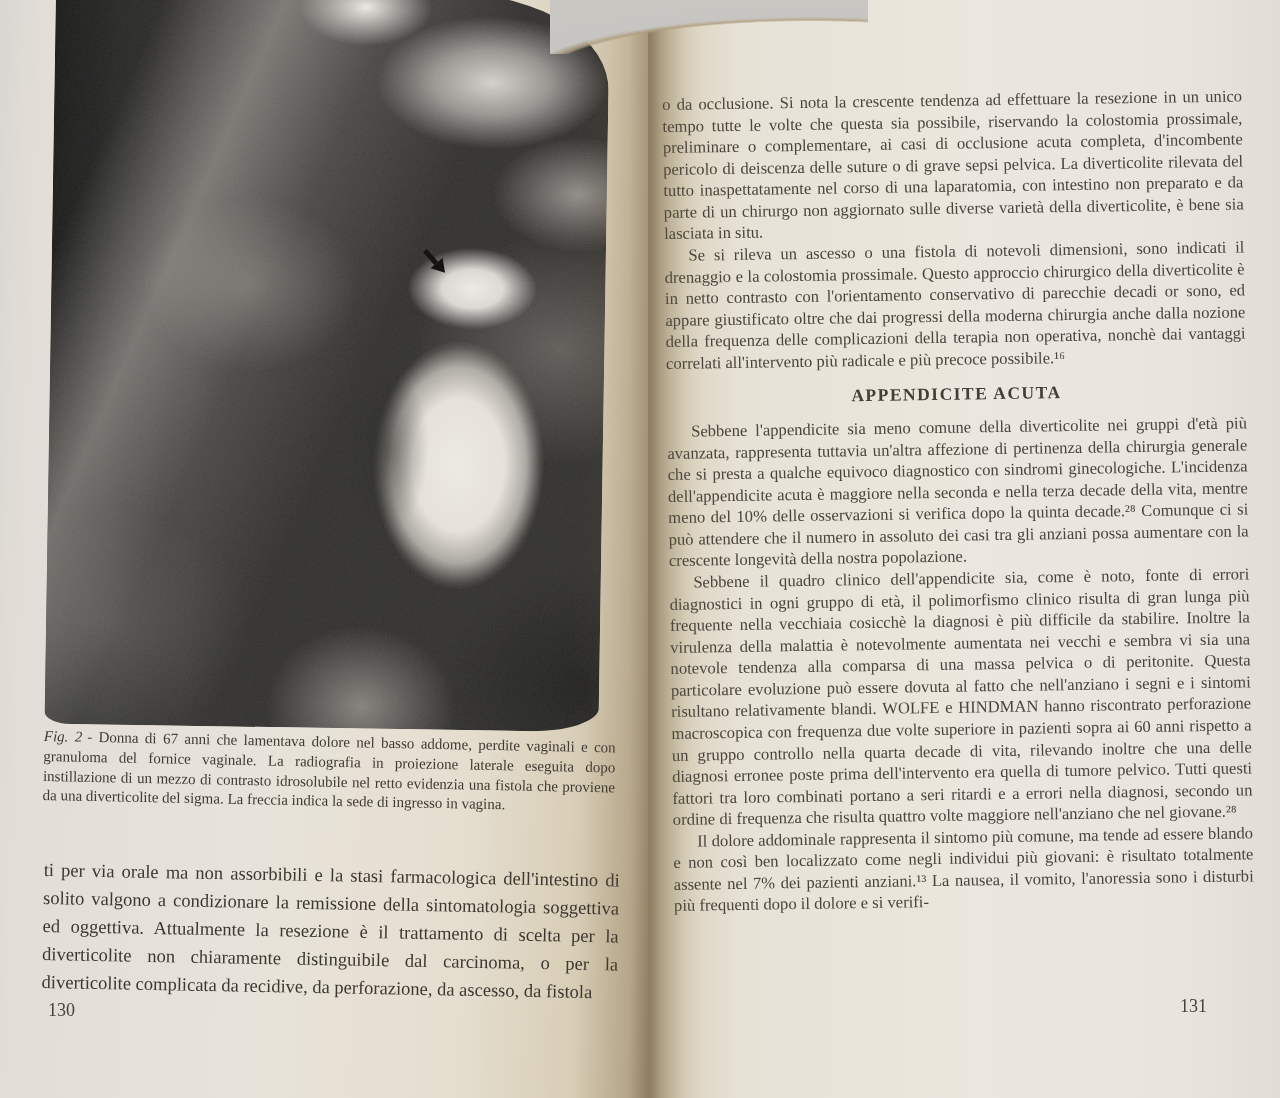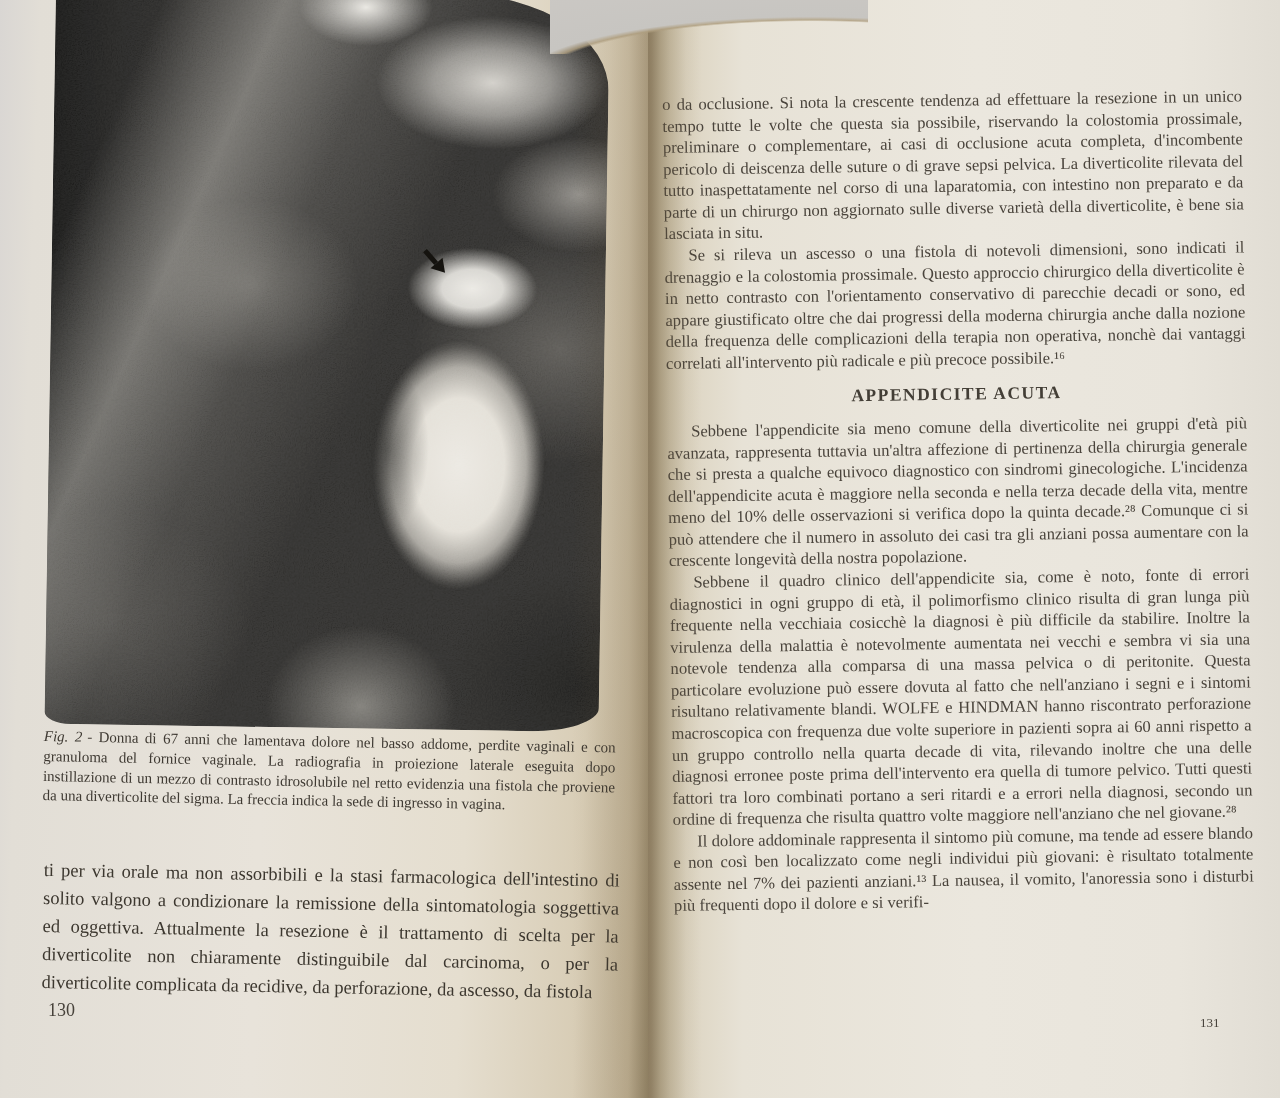--- a/index.html
+++ b/index.html
@@ -56,21 +56,21 @@
   
   .caption{position:absolute;left:44px;top:727px;width:572px;
     font-size:15px;line-height:1.32;color:#3f3a33;text-align:justify;
     transform:rotate(1.15deg);transform-origin:0 0;}
   .cap-label{font-style:italic;margin-right:5px;}
   .lbody{position:absolute;left:44px;top:856px;width:576px;
     font-size:18.5px;line-height:1.52;color:#3c372f;text-align:justify;
     transform:rotate(1.05deg);transform-origin:0 0;}
   .pnum{color:#46413a;text-align:center;}
   .pnum-left{position:absolute;left:48px;top:1000px;font-size:18px;}
-  .pnum-right{position:absolute;left:552px;top:996px;font-size:13px;margin-top:19px;}
+  .pnum-right{position:absolute;left:532px;top:996px;font-size:18px;}
 
   
   .rtext{position:absolute;left:14px;top:94px;width:580px;
     font-size:16.6px;line-height:1.3;color:#4a443c;text-align:justify;
     transform:rotate(-.85deg);transform-origin:0 0;hyphens:none;}
   .rtext p{margin:0;text-indent:1.45em;}
   .rtext p.noindent{text-indent:0;}
   .heading{margin:13px 0 11px;font-size:17.5px;font-weight:700;letter-spacing:1.5px;
     text-align:center;color:#433e36;}
 </style>

